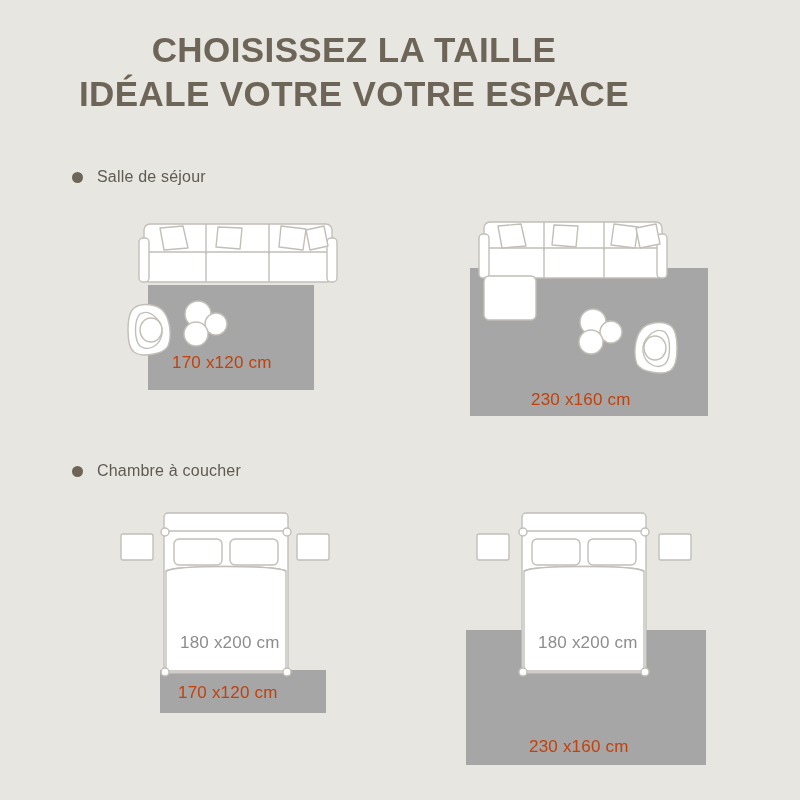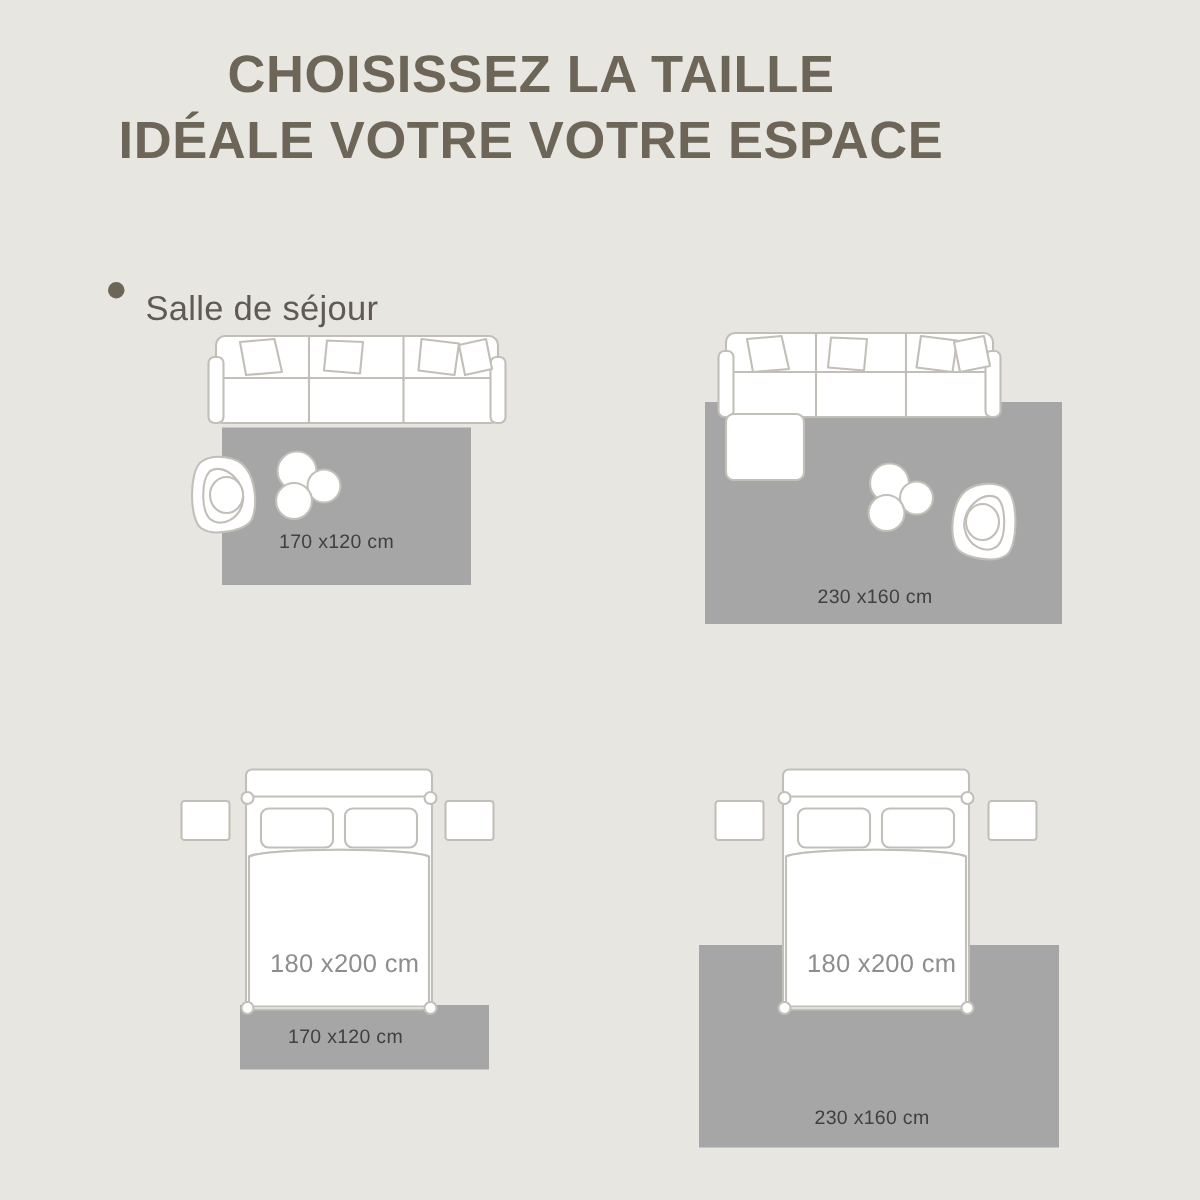--- a/index.html
+++ b/index.html
@@ -46,44 +46,42 @@
   }
   .bullet {
     width: 11px;
     height: 11px;
     border-radius: 50%;
     background: #6d6557;
     flex: 0 0 auto;
   }
   .section-label {
     color: #5f5a52;
-    font-size: 23px;
+    font-size: 16px;
     letter-spacing: 0.2px;
-    margin-top: 24px;
   }
   #head-living { top: 168px; left: 72px; }
   #head-bed    { top: 462px; left: 72px; }
 
   
   .scene {
     position: absolute;
   }
 
   
   .rug {
     position: absolute;
     background: #a6a6a6;
   }
   .rug-label {
     position: absolute;
-    color: #404040;
-    font-size: 13px;
+    color: #c2410c;
+    font-size: 17px;
     white-space: nowrap;
     letter-spacing: 0.2px;
-    margin-left: 14px;
   }
   .size-label-grey {
     position: absolute;
     color: #8d8d8d;
     font-size: 17px;
     white-space: nowrap;
     letter-spacing: 0.2px;
   }
 
   
@@ -204,20 +202,24 @@
       <svg width="58" height="56" viewBox="0 0 58 56">
         <g fill="#ffffff" stroke="#c2bfb9" stroke-width="1.4" stroke-linejoin="round">
           <path d="M46 6 C54 12, 54 44, 46 50 C38 56, 16 52, 12 44 C8 34, 10 18, 16 10 C22 2, 38 0, 46 6 Z"></path>
           <path d="M40 12 C46 18, 46 38, 40 44 C32 50, 20 44, 18 32 C16 20, 30 6, 40 12 Z"></path>
           <ellipse cx="30" cy="28" rx="11" ry="12"></ellipse>
         </g>
       </svg>
     </div>
   </div>
 
+  <div class="section-head" id="head-bed">
+    <span class="bullet"></span>
+    <span class="section-label nosel">Chambre à coucher</span>
+  </div>
 
   <div class="scene" id="scene-bedroom-small" style="left:110px; top:505px; width:260px; height:215px;">
 
     <div class="rug" style="left:50px; top:165px; width:166px; height:43px;"></div>
     <div class="rug-label nosel" style="left:68px; top:178px;">170 x120 cm</div>
 
     <div class="furn" style="left:10px; top:28px;">
       <svg width="34" height="28" viewBox="0 0 34 28">
         <rect x="1" y="1" width="32" height="26" rx="2" fill="#ffffff" stroke="#c2bfb9" stroke-width="1.4"></rect>
       </svg>

